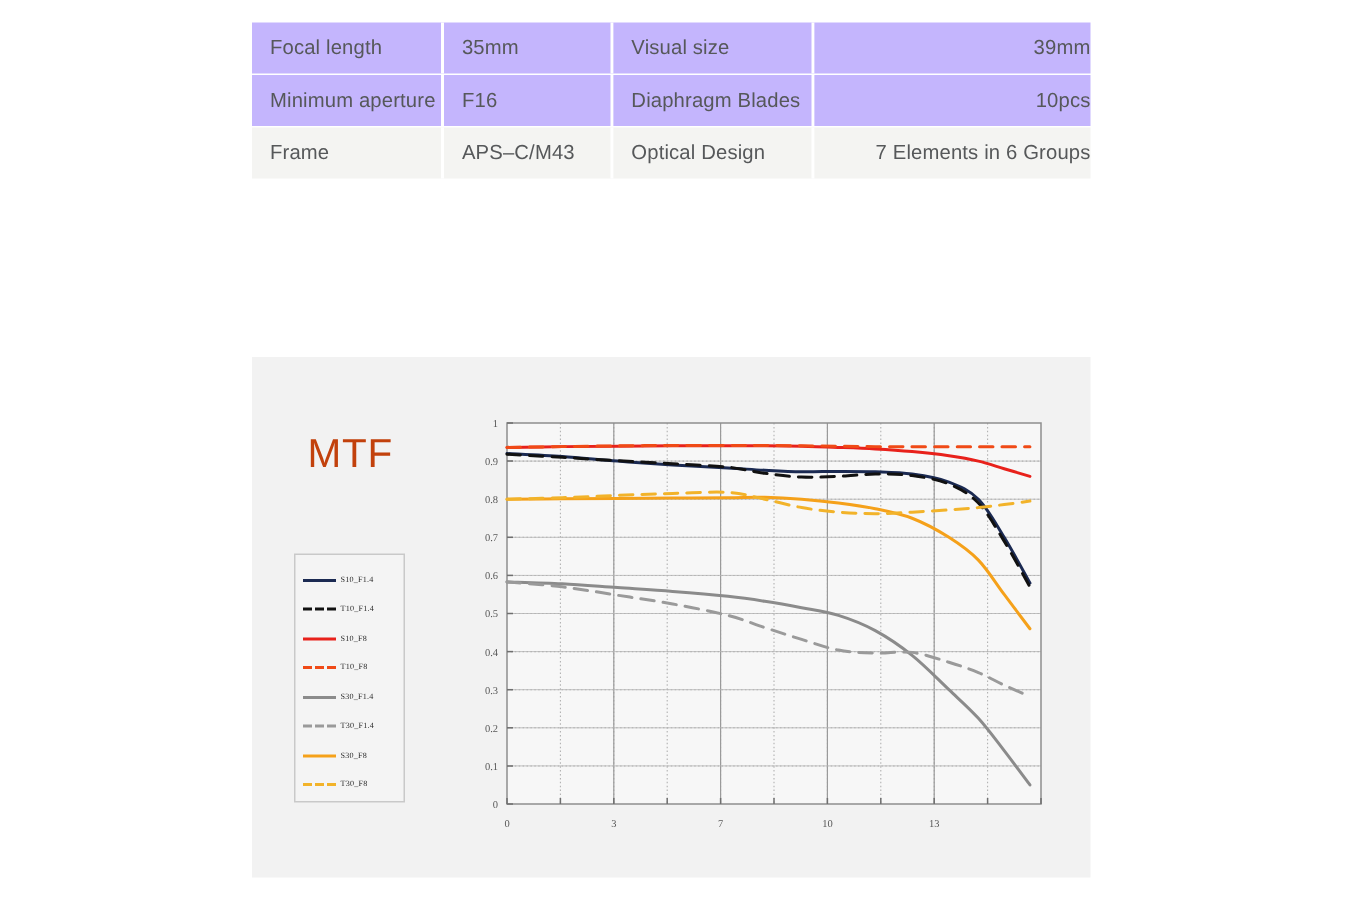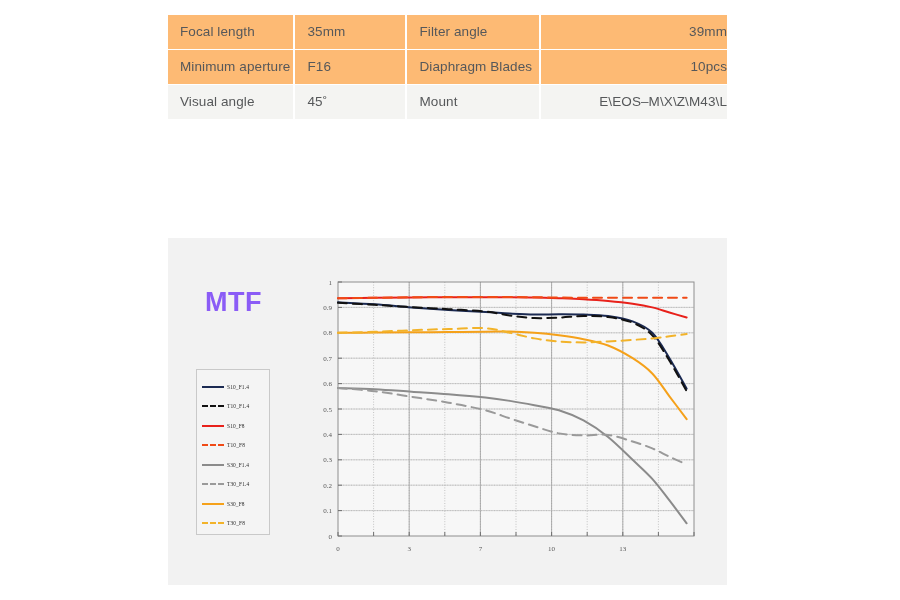--- a/index.html
+++ b/index.html
@@ -18,36 +18,36 @@
   #spec-table tr{height:34px;}
   #spec-table td{
     padding:0 0 0 12px;
     font-size:13.5px;color:#56585a;
     font-weight:400;letter-spacing:.1px;
     vertical-align:middle;line-height:1.25;
     border-right:2px solid #ffffff;
     white-space:pre-line;
   }
   #spec-table td:last-child{border-right:none;}
-  .row-dark td{background:#fdba74;}
+  .row-dark td{background:#c4b5fd;}
   .row-light td{background:#f4f4f2;}
   .c-label{width:123px;}
   .c-value{width:108px;margin-top:41px;}
   .c-label2{width:128px;}
   .c-value2{width:190px;text-align:right;}
   .two-line{font-size:11.5px;line-height:1.32;}
 
   
   #mtf-panel{
     position:absolute;left:168px;top:238px;
     width:559px;height:347px;background:#f2f2f2;
   }
   #mtf-title{
     position:absolute;left:37px;top:49px;
-    font-size:27px;font-weight:700;color:#8b5cf6;
+    font-size:27px;font-weight:400;color:#c2410c;
     letter-spacing:.5px;
   }
 
   
   #mtf-legend{
     position:absolute;left:28px;top:131px;
     width:74px;height:166px;
     background:#f4f4f4;border:1px solid #c9c9c9;
     box-sizing:border-box;
     padding:7px 0 0 0;
@@ -78,34 +78,34 @@
   }
 </style>
 </head>
 <body>
 
 <table id="spec-table">
   <tbody>
       <tr class="row-dark">
         <td class="c-label">Focal length</td>
         <td class="c-value">35mm</td>
-        <td class="c-label2">Filter angle</td>
+        <td class="c-label2">Visual size</td>
         <td class="c-value2">39mm</td>
       </tr>
       <tr class="row-dark">
         <td class="c-label">Minimum aperture</td>
         <td class="c-value">F16</td>
         <td class="c-label2">Diaphragm Blades</td>
         <td class="c-value2">10pcs</td>
       </tr>
       <tr class="row-light">
-        <td class="c-label">Visual angle</td>
-        <td class="c-value">45˚</td>
-        <td class="c-label2">Mount</td>
-        <td class="c-value2">E\EOS–M\X\Z\M43\L</td>
+        <td class="c-label">Frame</td>
+        <td class="c-value">APS–C/M43</td>
+        <td class="c-label2">Optical Design</td>
+        <td class="c-value2">7 Elements in 6 Groups</td>
       </tr>
     </tbody>
 </table>
 
 <div id="mtf-panel">
 
   <div id="mtf-title">MTF</div>
 
   <div id="mtf-legend">
       <div class="legend-row">

